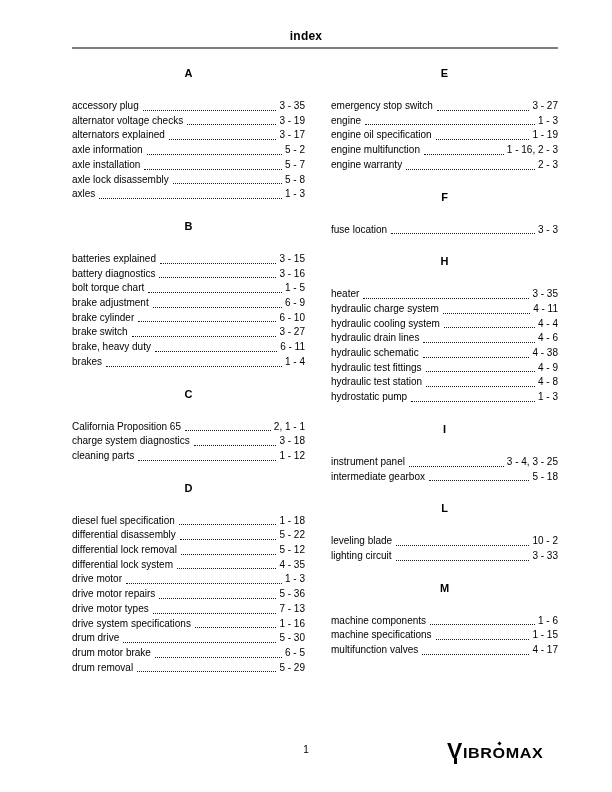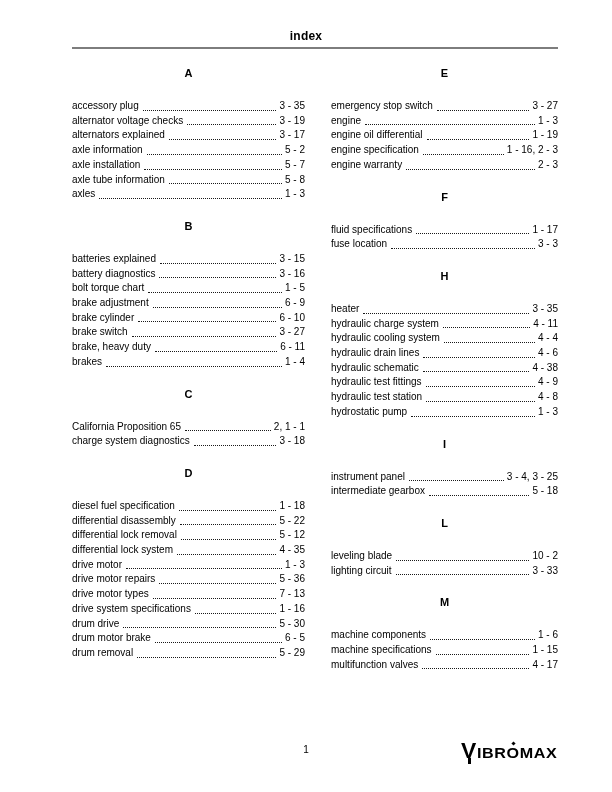--- a/index.html
+++ b/index.html
@@ -59,21 +59,21 @@
   }
   .entry .pg { flex: 0 0 auto; }
 
   .footer-page {
     position: absolute; top: 744px; left: 0; width: 612px;
     text-align: center;
     font-size: 10px;
   }
 
   .logo {
-    position: absolute; top: 740px; left: 461px;
+    position: absolute; top: 740px; left: 447px;
     width: 104px; height: 24px;
   }
   .logo-text {
     display: inline-block;
     font-weight: bold;
     font-size: 15.5px;
     letter-spacing: 0.6px;
     transform: scaleX(1.04);
     transform-origin: left bottom;
     line-height: 22px;
@@ -127,21 +127,21 @@
             <span class="lab">axle information</span>
             <span class="leader"></span>
             <span class="pg">5 - 2</span>
           </div>
           <div class="entry">
             <span class="lab">axle installation</span>
             <span class="leader"></span>
             <span class="pg">5 - 7</span>
           </div>
           <div class="entry">
-            <span class="lab">axle tube information</span>
+            <span class="lab">axle lock disassembly</span>
             <span class="leader"></span>
             <span class="pg">5 - 8</span>
           </div>
           <div class="entry">
             <span class="lab">axles</span>
             <span class="leader"></span>
             <span class="pg">1 - 3</span>
           </div>
         </div>
         <div class="sec-letter">B</div>
@@ -191,20 +191,25 @@
         <div class="entries">
           <div class="entry">
             <span class="lab">California Proposition 65</span>
             <span class="leader"></span>
             <span class="pg">2, 1 - 1</span>
           </div>
           <div class="entry">
             <span class="lab">charge system diagnostics</span>
             <span class="leader"></span>
             <span class="pg">3 - 18</span>
+          </div>
+          <div class="entry">
+            <span class="lab">cleaning parts</span>
+            <span class="leader"></span>
+            <span class="pg">1 - 12</span>
           </div>
         </div>
         <div class="sec-letter">D</div>
         <div class="entries">
           <div class="entry">
             <span class="lab">diesel fuel specification</span>
             <span class="leader"></span>
             <span class="pg">1 - 18</span>
           </div>
           <div class="entry">
@@ -266,42 +271,37 @@
             <span class="lab">emergency stop switch</span>
             <span class="leader"></span>
             <span class="pg">3 - 27</span>
           </div>
           <div class="entry">
             <span class="lab">engine</span>
             <span class="leader"></span>
             <span class="pg">1 - 3</span>
           </div>
           <div class="entry">
-            <span class="lab">engine oil differential</span>
+            <span class="lab">engine oil specification</span>
             <span class="leader"></span>
             <span class="pg">1 - 19</span>
           </div>
           <div class="entry">
-            <span class="lab">engine specification</span>
+            <span class="lab">engine multifunction</span>
             <span class="leader"></span>
             <span class="pg">1 - 16, 2 - 3</span>
           </div>
           <div class="entry">
             <span class="lab">engine warranty</span>
             <span class="leader"></span>
             <span class="pg">2 - 3</span>
           </div>
         </div>
         <div class="sec-letter">F</div>
         <div class="entries">
-          <div class="entry">
-            <span class="lab">fluid specifications</span>
-            <span class="leader"></span>
-            <span class="pg">1 - 17</span>
-          </div>
           <div class="entry">
             <span class="lab">fuse location</span>
             <span class="leader"></span>
             <span class="pg">3 - 3</span>
           </div>
         </div>
         <div class="sec-letter">H</div>
         <div class="entries">
           <div class="entry">
             <span class="lab">heater</span>

